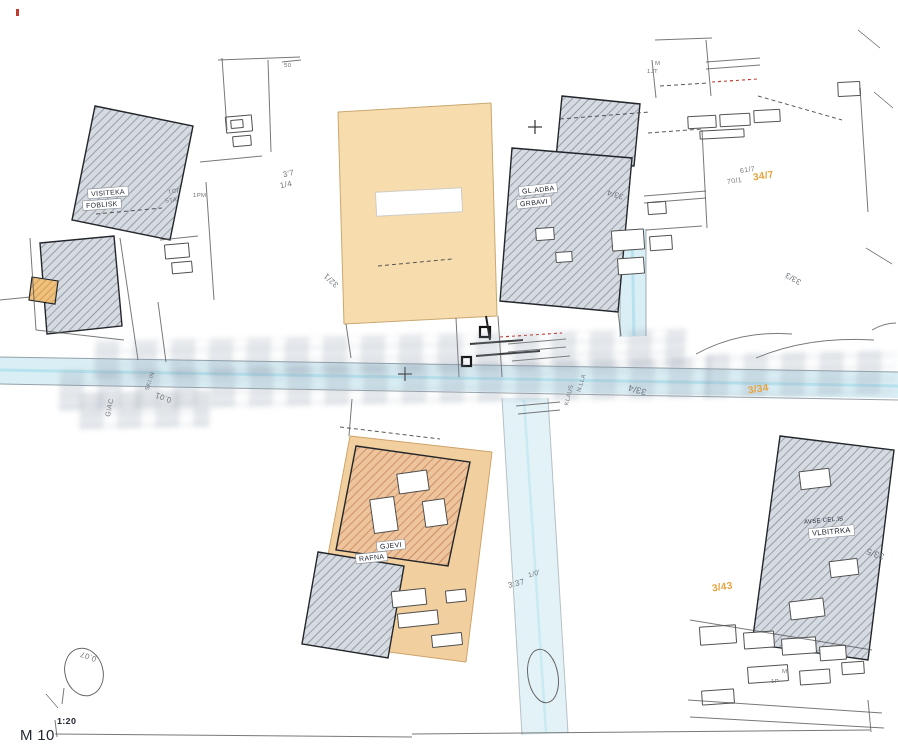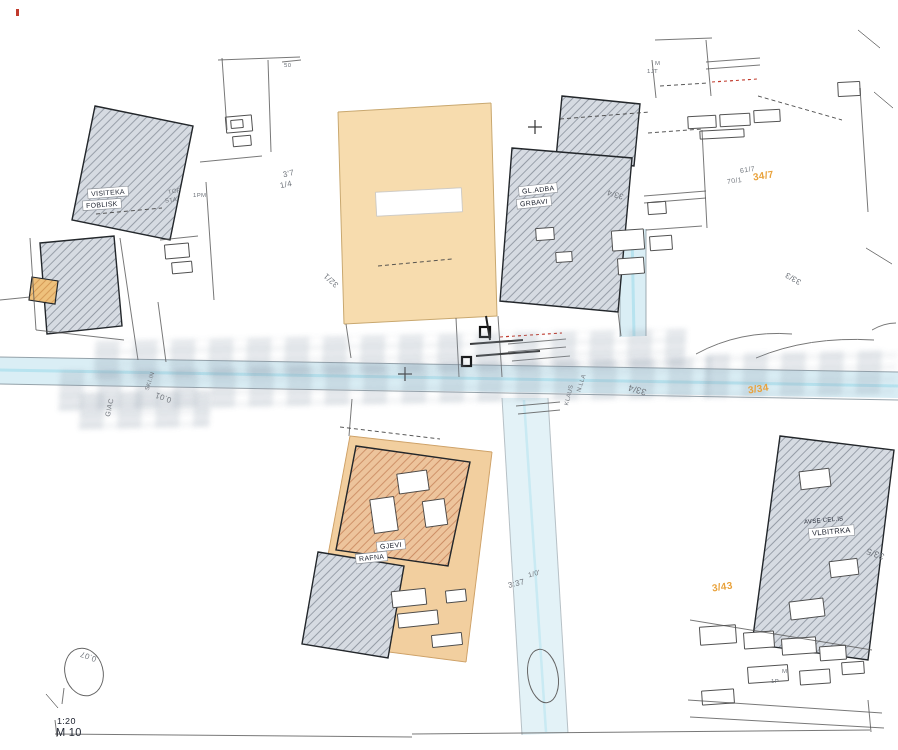--- a/index.html
+++ b/index.html
@@ -241,16 +241,16 @@
       <span class="label boxed" style="left: 356px; top: 553px; font-size: 7px; color: rgb(34, 39, 51); transform: rotate(-6deg);">RAFNA</span>
       <span class="label" style="left: 804px; top: 517px; font-size: 6px; color: rgb(34, 39, 51); transform: rotate(-5deg);">AVSE CEL.IS</span>
       <span class="label boxed" style="left: 809px; top: 527px; font-size: 7.5px; color: rgb(34, 39, 51); transform: rotate(-5deg);">VLBITRKA</span>
       <span class="label" style="left: 866px; top: 549px; font-size: 9px; color: rgb(115, 120, 127); transform: rotate(-160deg);">33/5</span>
       <span class="label bold" style="left: 712px; top: 582px; font-size: 10px; color: rgb(233, 162, 59); transform: rotate(-8deg);">3/43</span>
       <span class="label" style="left: 528px; top: 570px; font-size: 7px; color: rgb(115, 120, 127); transform: rotate(-14deg);">1/0'</span>
       <span class="label" style="left: 508px; top: 580px; font-size: 8px; color: rgb(115, 120, 127); transform: rotate(-14deg);">3:37</span>
       <span class="label" style="left: 80px; top: 652px; font-size: 8px; color: rgb(115, 120, 127); transform: rotate(-160deg);">0.07</span>
       <span class="label" style="left: 782px; top: 668px; font-size: 6px; color: rgb(115, 120, 127); transform: rotate(0deg);">M</span>
       <span class="label" style="left: 771px; top: 678px; font-size: 6px; color: rgb(115, 120, 127); transform: rotate(0deg);">1P</span>
-      <span class="label" style="left: 57px; top: 717px; font-size: 9px; color: rgb(34, 39, 51); transform: rotate(0deg);">1:20</span>
-      <span class="label" style="left: 56px; top: 727px; font-size: 11px; color: rgb(34, 39, 51); transform: rotate(0deg);">M 10</span>
+      <span class="label" style="left: 57px; top: 717px; font-size: 9px; color: rgb(34, 39, 51); transform: rotate(0deg); font-weight: bold;">1:20</span>
+      <span class="label" style="left: 20px; top: 727px; font-size: 15px; color: rgb(34, 39, 51); transform: rotate(0deg);">M 10</span>
     </div>
 </div>
 
 </body></html>

